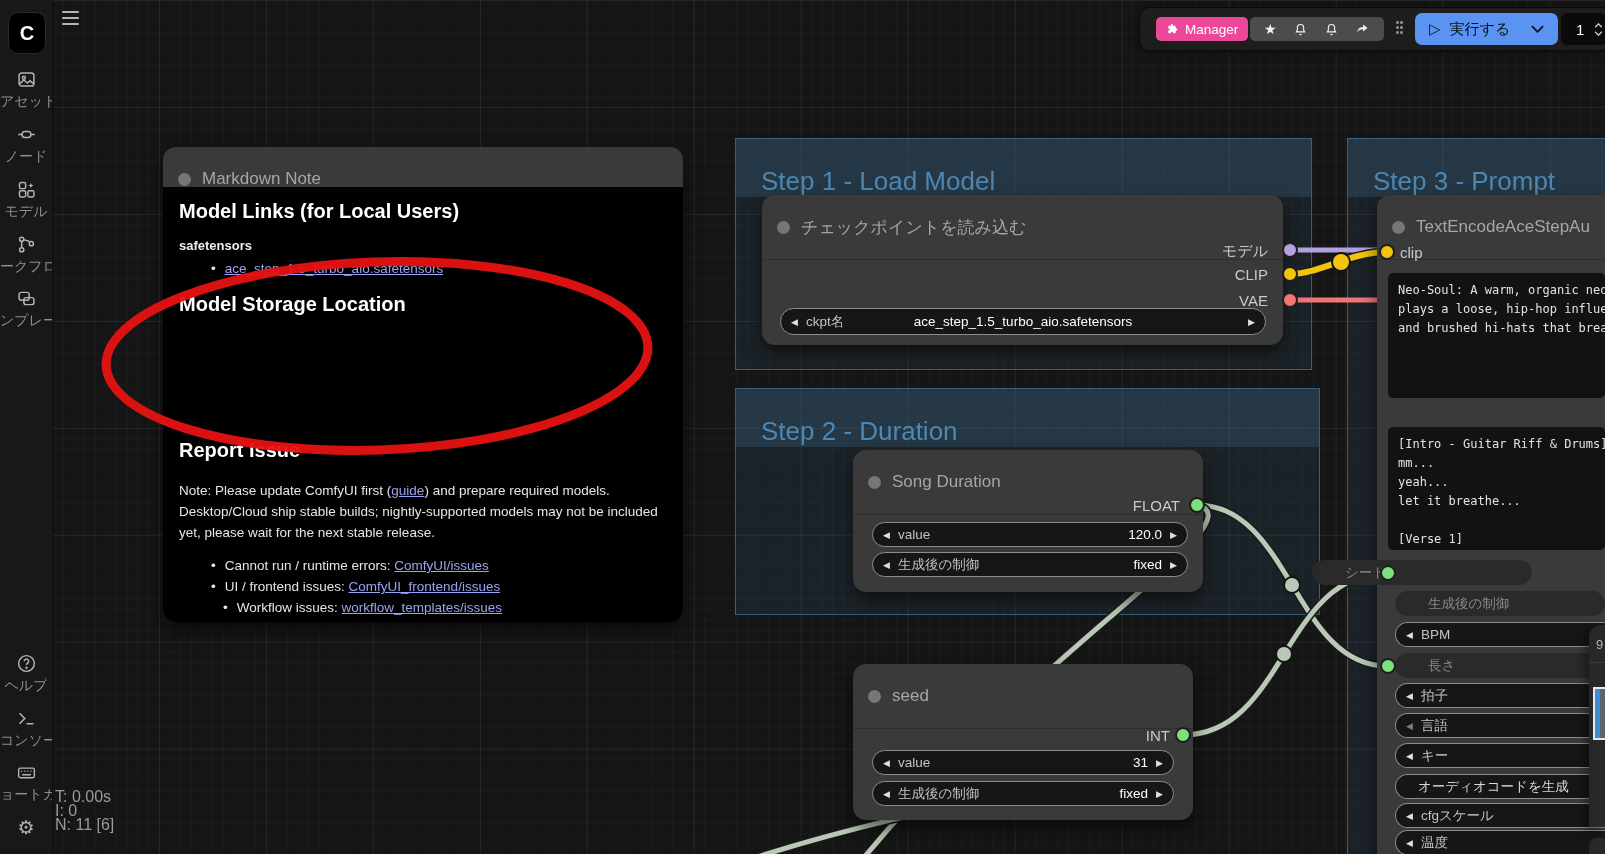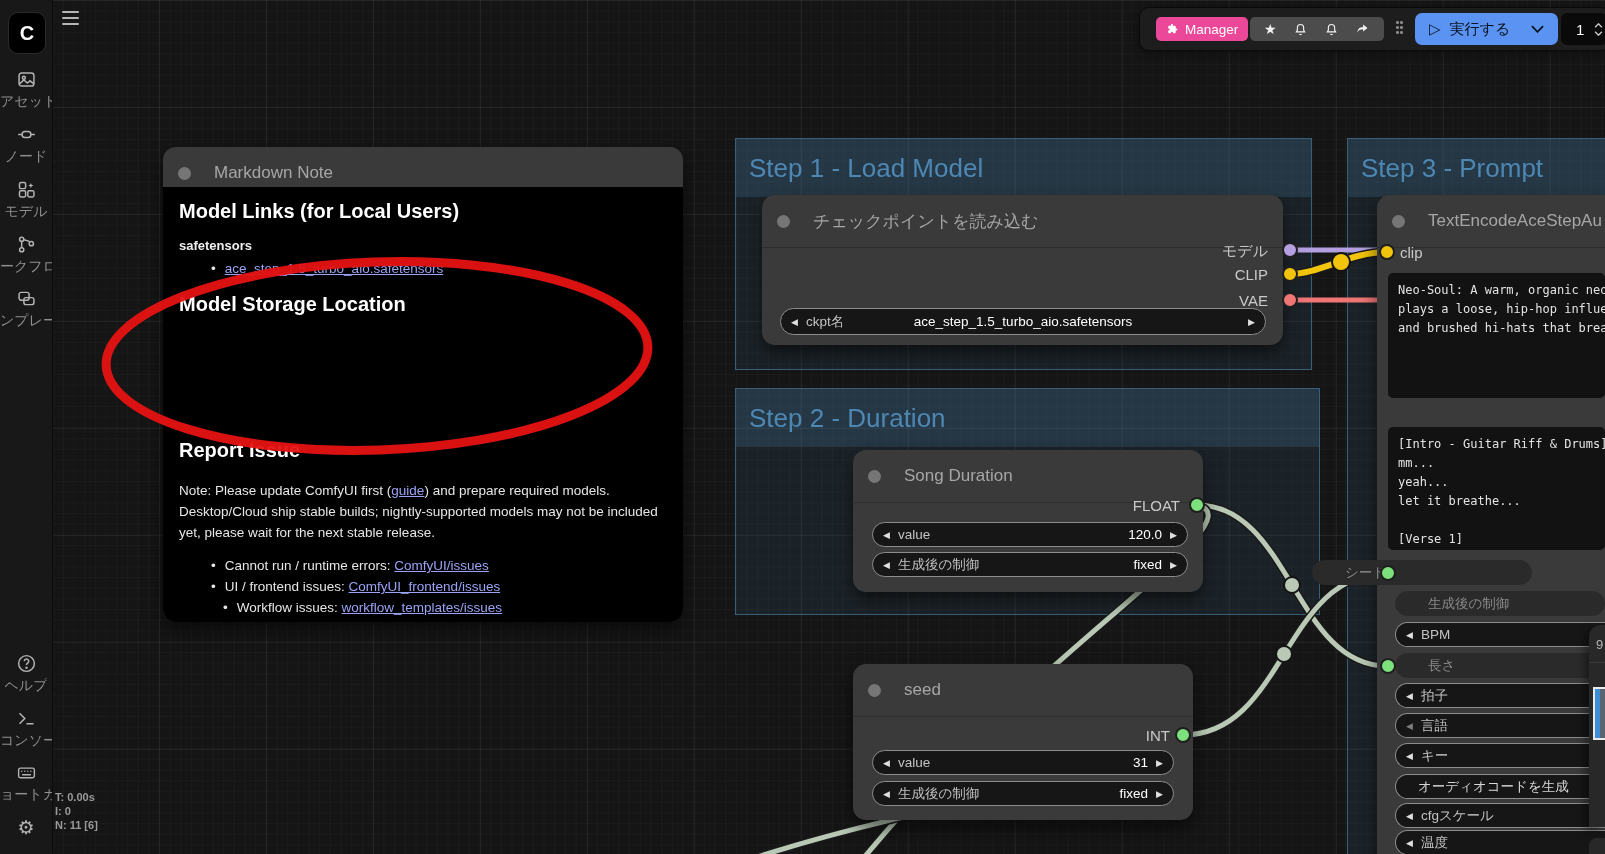--- a/index.html
+++ b/index.html
@@ -7,25 +7,25 @@
   .canvas{position:absolute;left:52px;top:0;width:1553px;height:854px;
     background-image:
       linear-gradient(rgba(255,255,255,.05) 1px, transparent 1px),
       linear-gradient(90deg, rgba(255,255,255,.05) 1px, transparent 1px),
       linear-gradient(rgba(255,255,255,.022) 1px, transparent 1px),
       linear-gradient(90deg, rgba(255,255,255,.022) 1px, transparent 1px);
     background-size:107px 107px,107px 107px,10.7px 10.7px,10.7px 10.7px;}
   .abs{position:absolute;}
   
   .grp{position:absolute;border:1px solid rgba(86,154,201,.5);background:rgba(73,130,172,.12);z-index:1;}
-  .grp-hd{position:absolute;left:0;top:0;right:0;height:58px;background:rgba(73,130,172,.22);display:flex;align-items:center;padding:0 13px;box-sizing:border-box;}
+  .grp-hd{position:absolute;left:0;top:0;right:0;height:58px;background:rgba(73,130,172,.22);display:flex;align-items:flex-end;padding:0 25px;box-sizing:border-box;}
   .grp-title{font-size:26px;color:#4d87b3;white-space:nowrap;}
   
   .node{position:absolute;background:#3a3a3a;border-radius:13px;box-shadow:0 8px 18px rgba(0,0,0,.55);z-index:3;}
-  .node-hd{height:40px;display:flex;align-items:center;gap:23px;padding:6px 15px;border-bottom:1px solid #2e2e2e;}
+  .node-hd{height:40px;display:flex;align-items:center;gap:11px;padding:12px 15px;border-bottom:1px solid #2e2e2e;}
   .node-title{font-size:17px;color:#a6a6a6;white-space:nowrap;overflow:hidden;}
   .ndot{width:13px;height:13px;border-radius:50%;background:#767676;flex:0 0 auto;}
   .note-body{position:absolute;left:0;top:40px;right:0;bottom:0;background:#000;border-radius:0 0 13px 13px;padding:14px 16px;box-sizing:border-box;color:#e6e6e6;}
   .md-h1{font-size:20px;font-weight:bold;color:#fff;margin:0 0 0 0;}
   .md-bold{font-size:13px;font-weight:bold;color:#efefef;}
   .md-link{color:#9ba3f5;text-decoration:underline;cursor:pointer;}
   .md-li{font-size:13.5px;color:#e6e6e6;line-height:21px;}
   .md-bullet{display:inline-block;width:10px;color:#e6e6e6;}
   .codeblock{border:1px dotted #cfcfcf;border-radius:7px;padding:10px 14px;font-family:"DejaVu Sans Mono",monospace;font-size:12.5px;line-height:17px;color:#eee;white-space:pre;}
   .md-p{font-size:13.5px;line-height:21px;color:#e6e6e6;}
@@ -50,21 +50,21 @@
   .mgr-btn{position:absolute;left:16px;top:9px;height:24px;padding:0 10px;background:#ec4899;border-radius:5px;display:flex;align-items:center;gap:6px;color:#fff;font-size:13.5px;cursor:pointer;}
   .icon-strip{position:absolute;left:110px;top:9px;width:134px;height:24px;background:#4c4c4c;border-radius:5px;display:flex;align-items:center;justify-content:space-around;padding:0 6px;box-sizing:border-box;}
   .strip-ic{color:#f2f2f2;font-size:14px;cursor:pointer;display:flex;align-items:center;}
   .dots{position:absolute;left:256px;top:13px;display:grid;grid-template-columns:4px 4px;grid-auto-rows:5px;}
   .dots i{width:2.5px;height:2.5px;border-radius:50%;background:#8a8a8a;}
   .run-btn{position:absolute;left:275px;top:5px;width:143px;height:32px;background:#5a93f2;border-radius:7px;display:flex;align-items:center;gap:9px;padding:0 14px;box-sizing:border-box;color:#0c1422;font-size:15px;cursor:pointer;}
   .count-box{position:absolute;left:421px;top:5px;width:46px;height:32px;background:#0a0a0a;border-radius:6px;display:flex;align-items:center;color:#fff;font-size:15px;padding-left:15px;box-sizing:border-box;}
   .spin{display:flex;flex-direction:column;gap:3px;margin-left:10px;}
   .hamburger{position:absolute;left:62px;top:11px;width:17px;height:14px;display:flex;flex-direction:column;justify-content:space-between;z-index:9;cursor:pointer;}
   .hamburger i{height:1.8px;background:#b5b5b5;border-radius:1px;}
-  .stats{position:absolute;left:55px;top:790px;font-size:11px;line-height:14px;color:#9a9a9a;z-index:8;font-weight:bold;}
+  .stats{position:absolute;left:55px;top:790px;font-size:16px;line-height:14px;color:#9a9a9a;z-index:8;}
   svg.wires{position:absolute;left:0;top:0;z-index:2;pointer-events:none;}
   svg.over{position:absolute;left:0;top:0;z-index:6;pointer-events:none;}
   .sliver{position:absolute;z-index:5;}
 </style>
 </head>
 <body>
 
 <div class="stage">
   <div class="canvas"></div>
 

